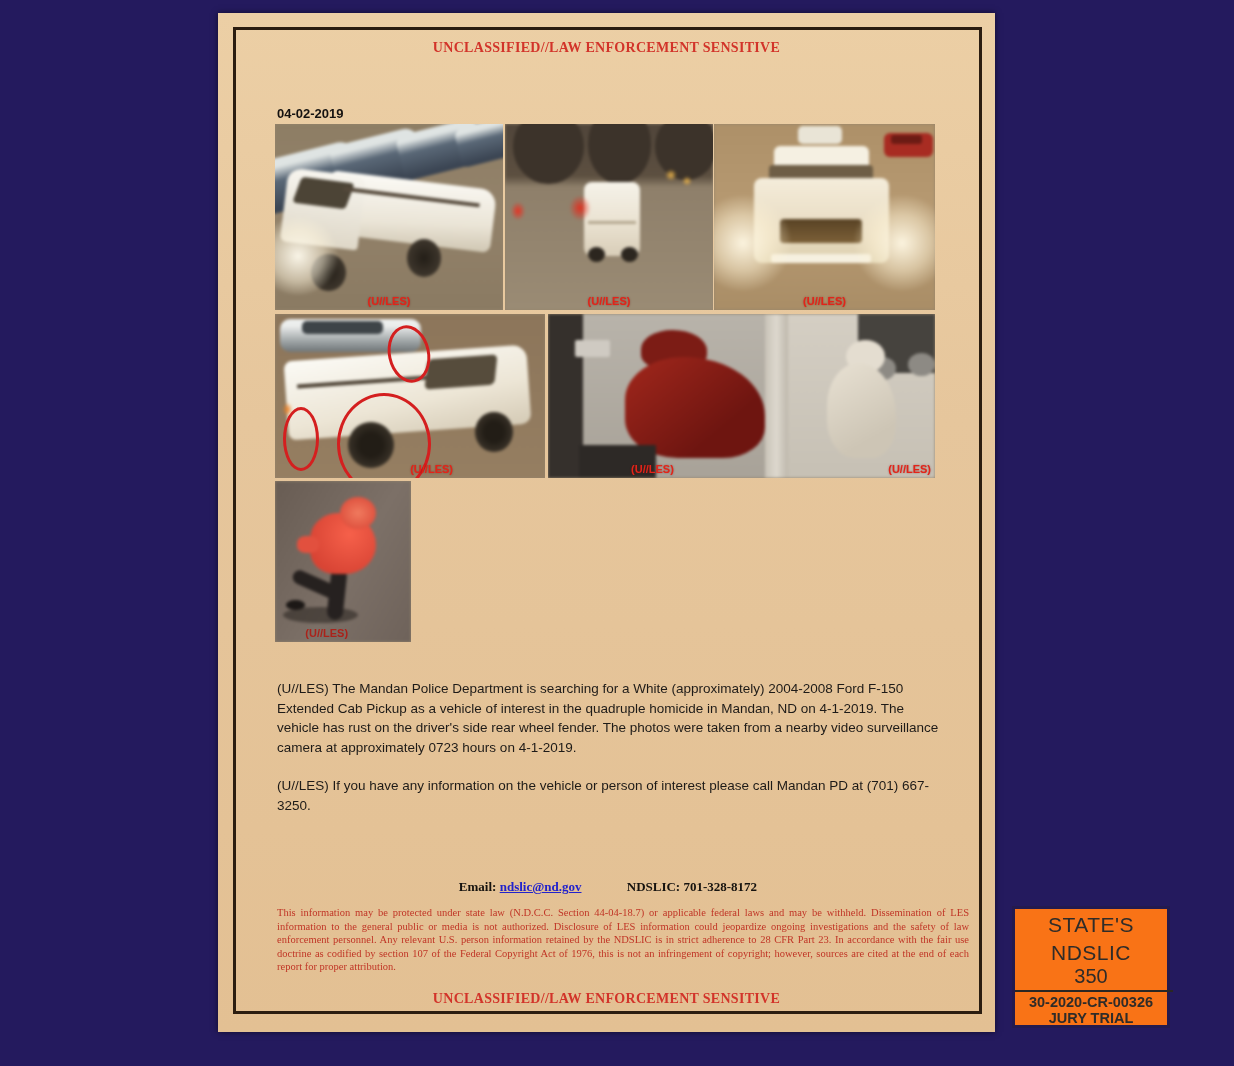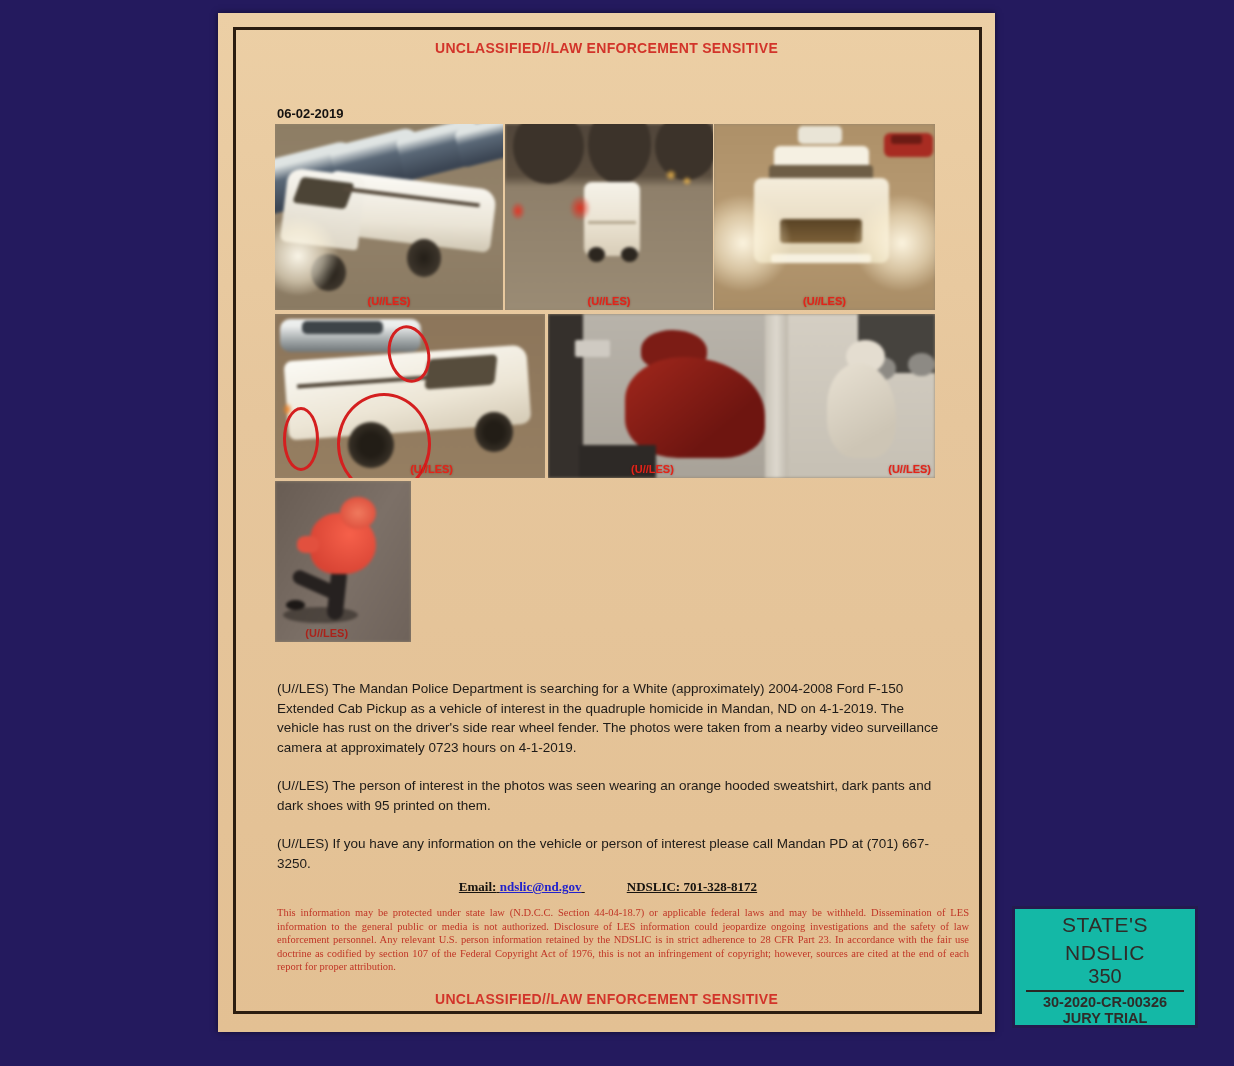--- a/index.html
+++ b/index.html
@@ -7,21 +7,21 @@
        font-family:"Liberation Sans",sans-serif;}
   .screen{position:relative;width:1234px;height:1066px;background:#241a5e;}
 
   
   .page{position:absolute;left:218px;top:13px;width:777px;height:1019px;
         background:linear-gradient(180deg,#eccfa5 0%,#e6c69c 40%,#e3c093 100%);
         box-shadow:0 0 6px rgba(0,0,0,.55);}
   .inner-border{position:absolute;left:15px;top:14px;right:13px;bottom:18px;
         border:3px solid #2b1d10;pointer-events:none;}
   .cls-header,.cls-footer{position:absolute;left:0;width:100%;text-align:center;
-        color:#d2342a;font-weight:bold;font-size:14px;letter-spacing:.3px;}
+        color:#d2342a;font-weight:bold;font-size:14px;letter-spacing:.3px;font-family:Liberation Serif, serif;}
   .cls-header{top:27px;}
   .cls-footer{top:978px;}
   .doc-date{position:absolute;left:59px;top:93px;font-weight:bold;font-size:13px;color:#151210;}
 
   
   .ph{position:absolute;overflow:hidden;background:#96856c;}
   .scene{position:absolute;inset:0;filter:blur(1.6px);}
   .scene div{position:absolute;}
   .cap{position:absolute;bottom:3px;left:50%;transform:translateX(-50%);
        font-weight:bold;font-size:11px;color:#e32419;z-index:6;white-space:nowrap;
@@ -143,46 +143,46 @@
   .p6leg1{left:12%;top:60%;width:38%;height:9%;background:#26211f;border-radius:8px;transform:rotate(24deg);}
   .p6leg2{left:40%;top:54%;width:12%;height:32%;background:#262120;border-radius:8px;transform:rotate(6deg);}
   .p6shoe{left:8%;top:74%;width:14%;height:6%;background:#1c1816;border-radius:50%;}
   .ph6 .cap{left:38%;color:#b01a12;text-shadow:none;opacity:.9;}
 
   
   .body-text{position:absolute;left:59px;top:666px;width:662px;
         font-size:13.5px;line-height:19.5px;color:#1e1b18;}
   .body-text p{margin:0 0 19px 0;}
   .contact-line{position:absolute;left:59px;top:866px;width:662px;text-align:center;
-        font-family:"Liberation Serif",serif;font-weight:bold;font-size:13px;color:#16130f;text-decoration:underline;}
+        font-family:"Liberation Serif",serif;font-weight:bold;font-size:13px;color:#16130f;}
   .contact-line a{color:#2222cc;}
   .contact-line .phone{margin-left:42px;}
   .disclaimer{position:absolute;left:59px;top:893px;width:692px;text-align:justify;
         font-family:"Liberation Serif",serif;font-size:10.5px;line-height:13.5px;color:#c03526;}
 
   
-  .stamp{position:absolute;left:1012px;top:906px;width:186px;height:122px;
-        background:#14b8a6;border:3px solid #241a4e;box-sizing:border-box;
+  .stamp{position:absolute;left:1012px;top:906px;width:158px;height:122px;
+        background:#f97316;border:3px solid #241a4e;box-sizing:border-box;
         text-align:center;color:#2f2c29;}
   .stamp .big{font-size:21px;line-height:24px;letter-spacing:.5px;margin-top:4px;}
   .stamp .num{font-size:20px;line-height:23px;}
   .stamp .rule{width:158px;height:0;border-top:2px solid #2a2724;margin:2px auto 2px auto;}
   .stamp .small{font-size:14.5px;line-height:16px;font-weight:bold;}
 </style>
 </head>
 <body>
 
 <div class="screen">
 
   <div class="page">
     <div class="inner-border"></div>
 
     <div class="cls-header">UNCLASSIFIED//LAW ENFORCEMENT SENSITIVE</div>
 
-    <div class="doc-date">06-02-2019</div>
+    <div class="doc-date">04-02-2019</div>
 
     <div class="ph ph1">
       <div class="scene">
         <div class="p1bg"></div>
         <div class="pcar pc1"></div>
         <div class="pcar pc2"></div>
         <div class="pcar pc3"></div>
         <div class="pcar pc4"></div>
 
         <div class="p1body"></div>
@@ -278,21 +278,20 @@
         <div class="p6shoe"></div>
         <div class="p6torso"></div>
         <div class="p6arm"></div>
         <div class="p6hood"></div>
       </div>
       <div class="cap">(U//LES)</div>
     </div>
 
     <div class="body-text">
       <p>(U//LES) The Mandan Police Department is searching for a White (approximately) 2004-2008 Ford F-150 Extended Cab Pickup as a vehicle of interest in the quadruple homicide in Mandan, ND on 4-1-2019.  The vehicle has rust on the driver's side rear wheel fender.  The photos were taken from a nearby video surveillance camera at approximately 0723 hours on 4-1-2019.</p>
-      <p>(U//LES) The person of interest in the photos was seen wearing an orange hooded sweatshirt, dark pants and dark shoes with 95 printed on them.</p>
       <p>(U//LES) If you have any information on the vehicle or person of interest please call Mandan PD at (701) 667-3250.</p>
     </div>
 
     <div class="contact-line">
       <span>Email:</span>
       <a href="#">ndslic@nd.gov</a>
       <span class="phone">NDSLIC: 701-328-8172</span>
     </div>
 
     <div class="disclaimer">This information may be protected under state law (N.D.C.C. Section 44-04-18.7) or applicable federal laws and may be withheld. Dissemination of LES information to the general public or media is not authorized. Disclosure of LES information could jeopardize ongoing investigations and the safety of law enforcement personnel.  Any relevant U.S. person information retained by the NDSLIC is in strict adherence to 28 CFR Part 23.  In accordance with the fair use doctrine as codified by section 107 of the Federal Copyright Act of 1976, this is not an infringement of copyright; however, sources are cited at the end of each report for proper attribution.</div>

